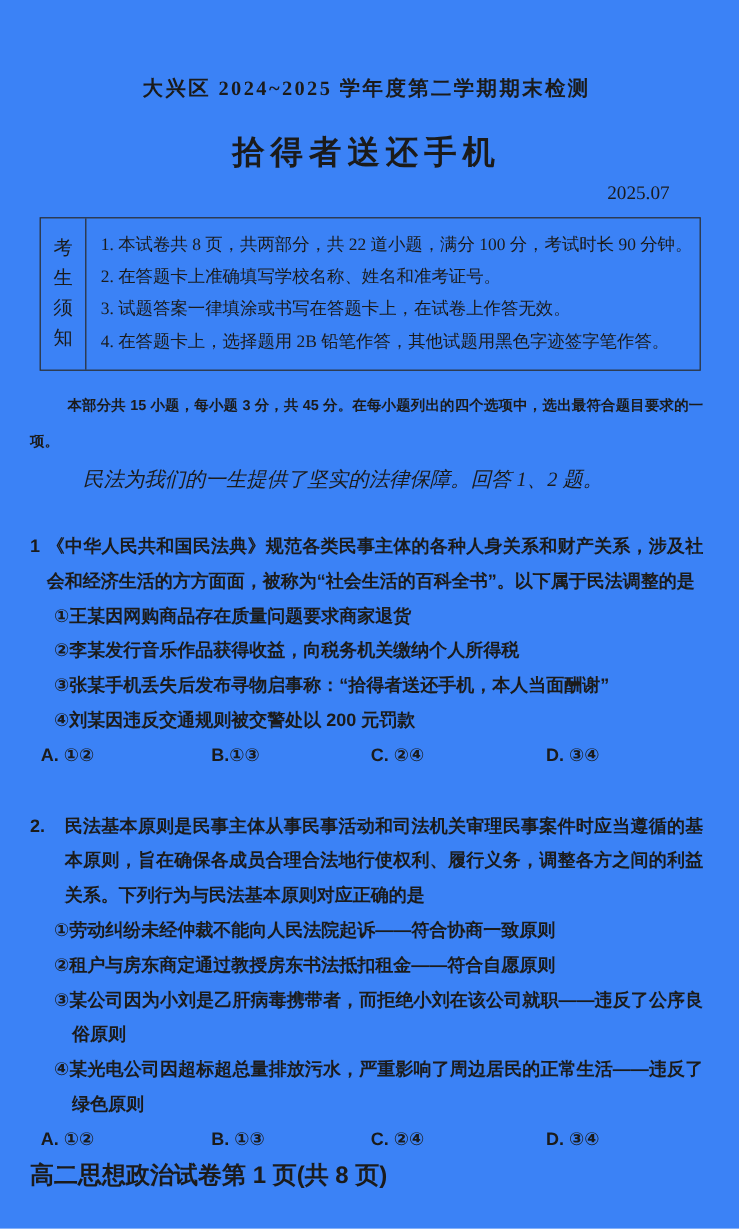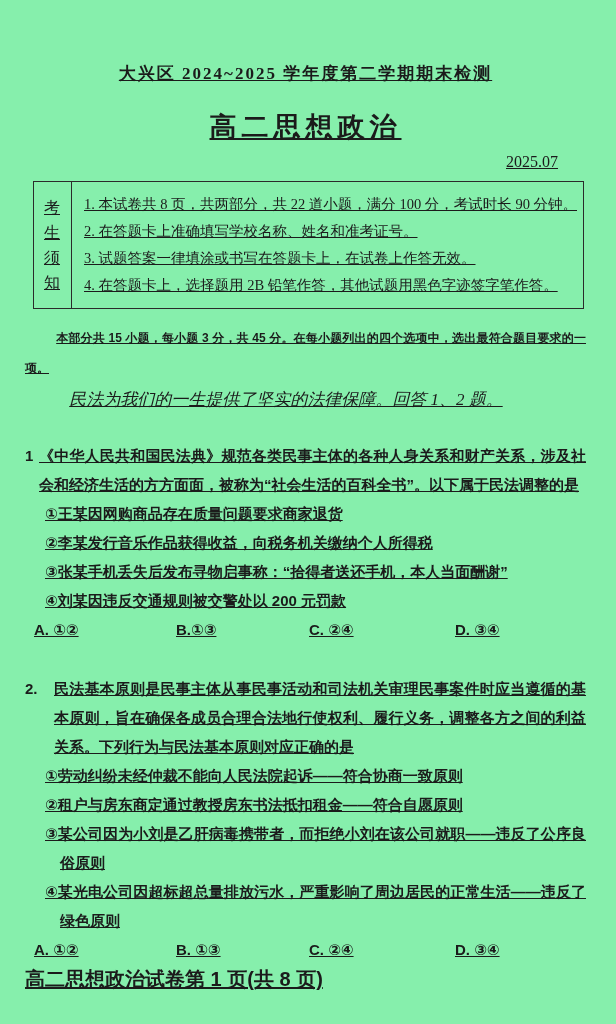--- a/index.html
+++ b/index.html
@@ -1,26 +1,25 @@
 <!DOCTYPE html>
 <html lang="zh"><head>
 <meta charset="utf-8">
 <style>
   html,body{margin:0;padding:0;background:#ffffff;}
   .page{
     position:relative;
     width:616px;height:1024px;
     margin:0 auto;
-    background:#86efac;
+    background:#3b82f6;
     color:#1b1b1b;
     font-family:"Liberation Serif","DejaVu Serif",serif;
     overflow:hidden;
     box-sizing:border-box;
     padding:62px 30px 0 25px;
-    text-decoration:underline;
   }
   .exam-session{
     text-align:center;
     font-size:17px;
     font-weight:bold;
     letter-spacing:2px;
   }
   .subject-title{
     text-align:center;
     font-size:27px;
@@ -48,21 +47,21 @@
     border-right:1.4px solid #2b2b2b;
     display:flex;
     align-items:center;
     justify-content:center;
   }
   .notice-label-text{
     width:17px;
     font-size:16px;
     line-height:25px;
     word-break:break-all;
-    text-align:left;
+    text-align:center;
   }
   .notice-items{
     flex:1;
     padding:9px 6px 9px 12px;
     font-size:14.5px;
   }
   .notice-item{
     line-height:27px;
     white-space:nowrap;
   }
@@ -131,21 +130,21 @@
     font-family:"Liberation Sans","DejaVu Sans",sans-serif;
   }
 </style>
 </head>
 <body>
 
 <div class="page">
 
   <div class="exam-session">大兴区 2024~2025 学年度第二学期期末检测</div>
 
-  <div class="subject-title">高二思想政治</div>
+  <div class="subject-title">拾得者送还手机</div>
 
   <div class="exam-date">2025.07</div>
 
   <div class="notice-box">
     <div class="notice-label">
       <div class="notice-label-text">考生须知</div>
     </div>
     <div class="notice-items">
       <div class="notice-item">1. 本试卷共 8 页，共两部分，共 22 道小题，满分 100 分，考试时长 90 分钟。</div>
       <div class="notice-item">2. 在答题卡上准确填写学校名称、姓名和准考证号。</div>

